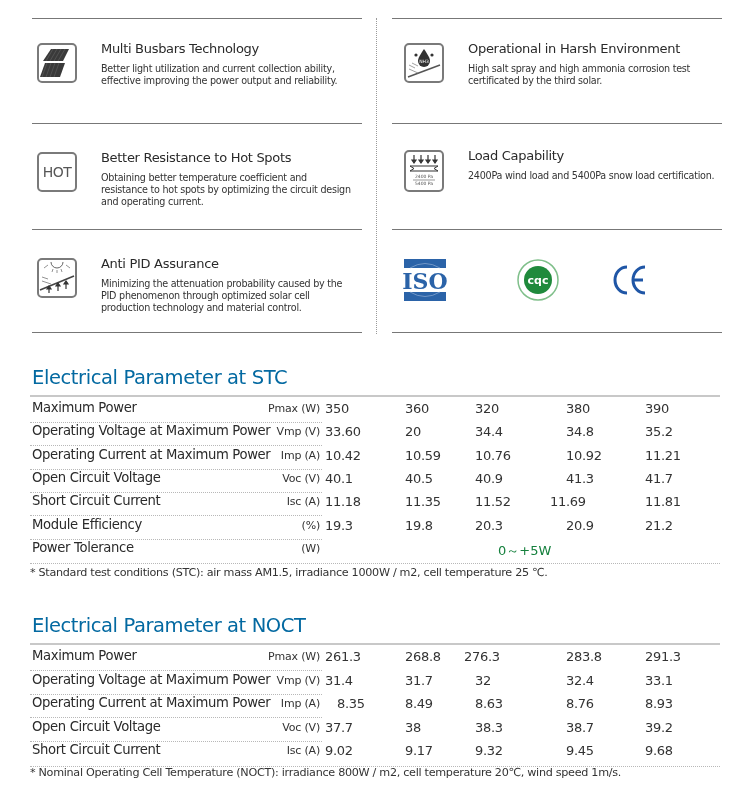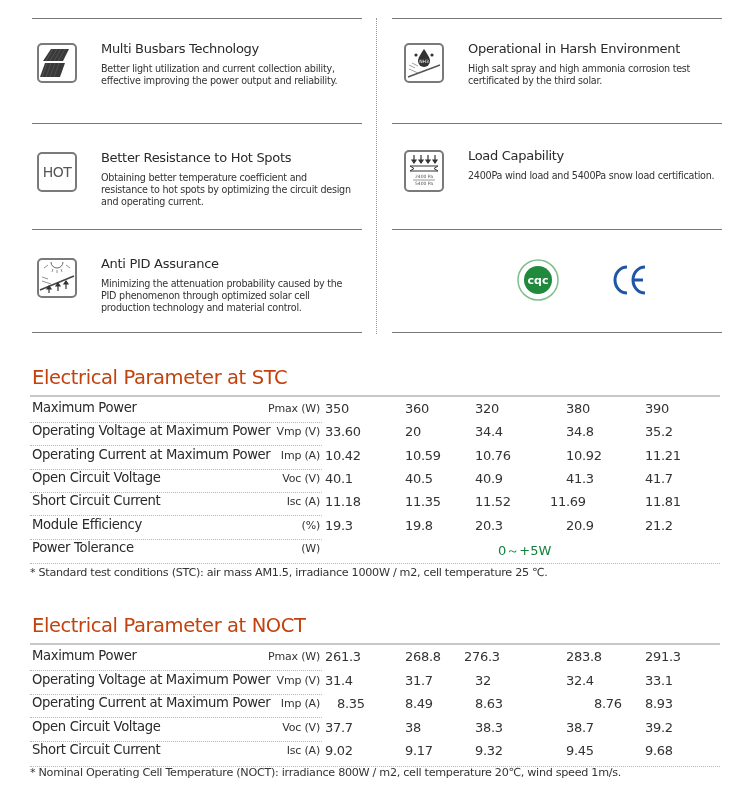--- a/index.html
+++ b/index.html
@@ -27,21 +27,21 @@
   .feature .fdesc {
     position: absolute; left: 64px; top: 20px; width: 250px; font-size: 9.6px; line-height: 12.2px; color: #333;
     font-family: "DejaVu Sans", sans-serif; letter-spacing: -0.25px;
   }
   .hot-text { font-family: "DejaVu Sans", sans-serif; font-size: 14px; color: #555; letter-spacing: -0.5px; }
   .certs { position: absolute; left: 400px; top: 257px; width: 260px; height: 46px; }
   .cert { position: absolute; top: 0; }
 
   
   .section-title {
-    position: absolute; left: 32px; font-size: 19.5px; color: #c2410c;
+    position: absolute; left: 32px; font-size: 19.5px; color: #0369a1;
     font-family: "DejaVu Sans", sans-serif; letter-spacing: -0.4px; white-space: nowrap;
   }
   .table-top { position: absolute; left: 30px; width: 690px; height: 0; border-top: 2px solid #c8c8c8; }
   .row { position: absolute; left: 30px; width: 690px; height: 23px; }
   .row .label {
     position: absolute; left: 2px; top: 0; font-size: 13.2px; color: #2a2a2a; white-space: nowrap;
     font-family: "DejaVu Sans", sans-serif; letter-spacing: -0.35px;
   }
   .row .unit {
     position: absolute; right: 400px; top: 2px; font-size: 11px; color: #333; white-space: nowrap;
@@ -171,20 +171,31 @@
           <line x1="27" y1="29" x2="27" y2="23"></line>
             <polygon points="25,24 29,24 27,21"></polygon>
         </g>
       </svg>
     </div>
     <div class="ftitle">Anti PID Assurance</div>
     <div class="fdesc">Minimizing the attenuation probability caused by the PID phenomenon through optimized solar cell production technology and material control.</div>
   </div>
 
   <div class="certs">
+    <div class="cert" style="left:0px;">
+      <svg width="50" height="46" viewBox="0 0 50 46">
+        <rect x="4" y="2" width="42" height="9" fill="#2b63a8"></rect>
+        <rect x="4" y="35" width="42" height="9" fill="#2b63a8"></rect>
+        <g stroke="#9fb8dc" stroke-width="0.6" fill="none">
+          <path d="M10 11 Q 25 2 40 11"></path>
+            <path d="M10 35 Q 25 44 40 35"></path>
+        </g>
+        <text x="25" y="32" font-size="22" font-weight="bold" fill="#2b63a8" text-anchor="middle" font-family="DejaVu Serif, serif">ISO</text>
+      </svg>
+    </div>
     <div class="cert" style="left:116px; top:1px;">
       <svg width="44" height="44" viewBox="0 0 44 44">
         <circle cx="22" cy="22" r="20" fill="#ffffff" stroke="#7fbf8a" stroke-width="1.5"></circle>
         <circle cx="22" cy="22" r="14" fill="#1f8a3c"></circle>
         <text x="22" y="26" font-size="11" font-weight="bold" fill="#ffffff" text-anchor="middle" font-family="DejaVu Sans, sans-serif">cqc</text>
       </svg>
     </div>
     <div class="cert" style="left:210px; top:3px;">
       <svg width="40" height="40" viewBox="0 0 40 40">
         <path d="M17 7 A 12 13 0 1 0 17 33" fill="none" stroke="#1f56a6" stroke-width="3"></path>
@@ -290,21 +301,21 @@
       <span class="val" style="left: 536px;">32.4</span>
       <span class="val" style="left: 615px;">33.1</span>
     </div>
     <div class="row" style="top: 695.2px;">
       <span class="label">Operating Current at Maximum Power</span>
       <span class="unit">Imp (A)</span>
       <div class="dots"></div>
       <span class="val" style="left: 295px; margin-left: 12px;">8.35</span>
       <span class="val" style="left: 375px;">8.49</span>
       <span class="val" style="left: 445px;">8.63</span>
-      <span class="val" style="left: 564px;">8.76</span>
+      <span class="val" style="left: 536px;">8.76</span>
       <span class="val" style="left: 615px;">8.93</span>
     </div>
     <div class="row" style="top: 718.8px;">
       <span class="label">Open Circuit Voltage</span>
       <span class="unit">Voc (V)</span>
       <div class="dots"></div>
       <span class="val" style="left: 295px;">37.7</span>
       <span class="val" style="left: 375px;">38</span>
       <span class="val" style="left: 445px;">38.3</span>
       <span class="val" style="left: 536px;">38.7</span>

